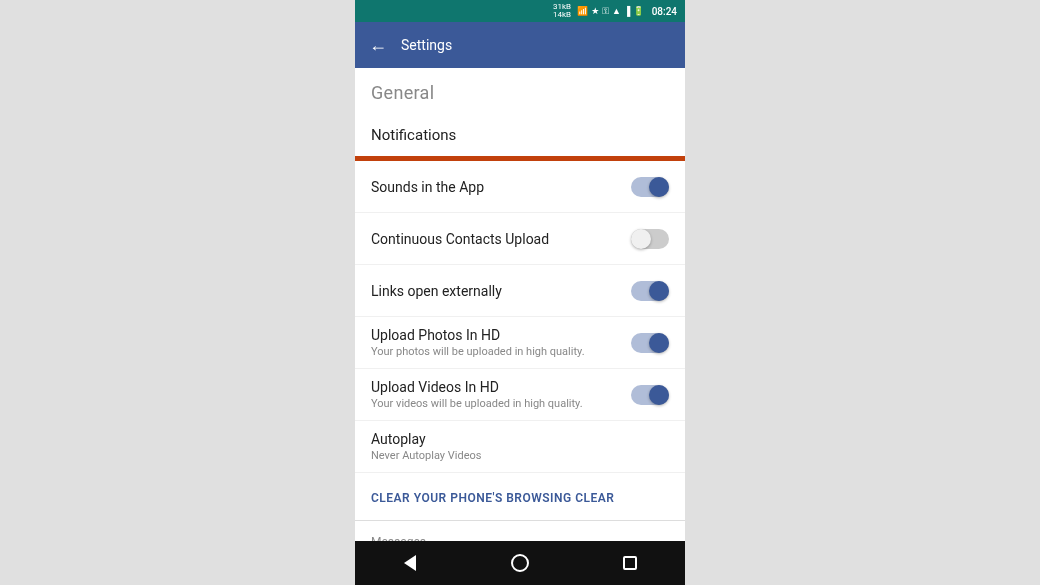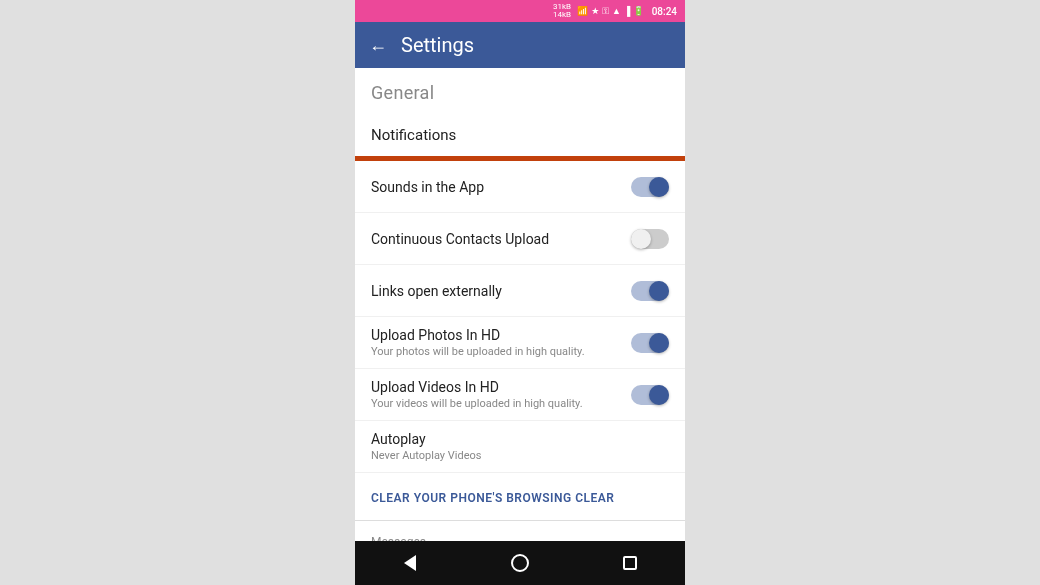--- a/index.html
+++ b/index.html
@@ -15,21 +15,21 @@
     .phone-frame {
       width: 330px;
       height: 585px;
       background: #fff;
       display: flex;
       flex-direction: column;
       overflow: hidden;
     }
     
     .status-bar {
-      background: #ec4899;
+      background: #0f766e;
       height: 22px;
       display: flex;
       align-items: center;
       justify-content: flex-end;
       padding: 0 8px;
       gap: 4px;
     }
     .status-bar-data {
       font-size: 8px;
       color: #fff;
@@ -61,21 +61,21 @@
       padding: 0 14px;
       gap: 14px;
     }
     .header-back {
       color: #fff;
       font-size: 18px;
       cursor: pointer;
     }
     .header-title {
       color: #fff;
-      font-size: 20px;
+      font-size: 14px;
       font-weight: 400;
     }
     
     .content {
       flex: 1;
       overflow-y: auto;
       background: #fff;
     }
     .section-header {
       padding: 14px 16px 6px 16px;

